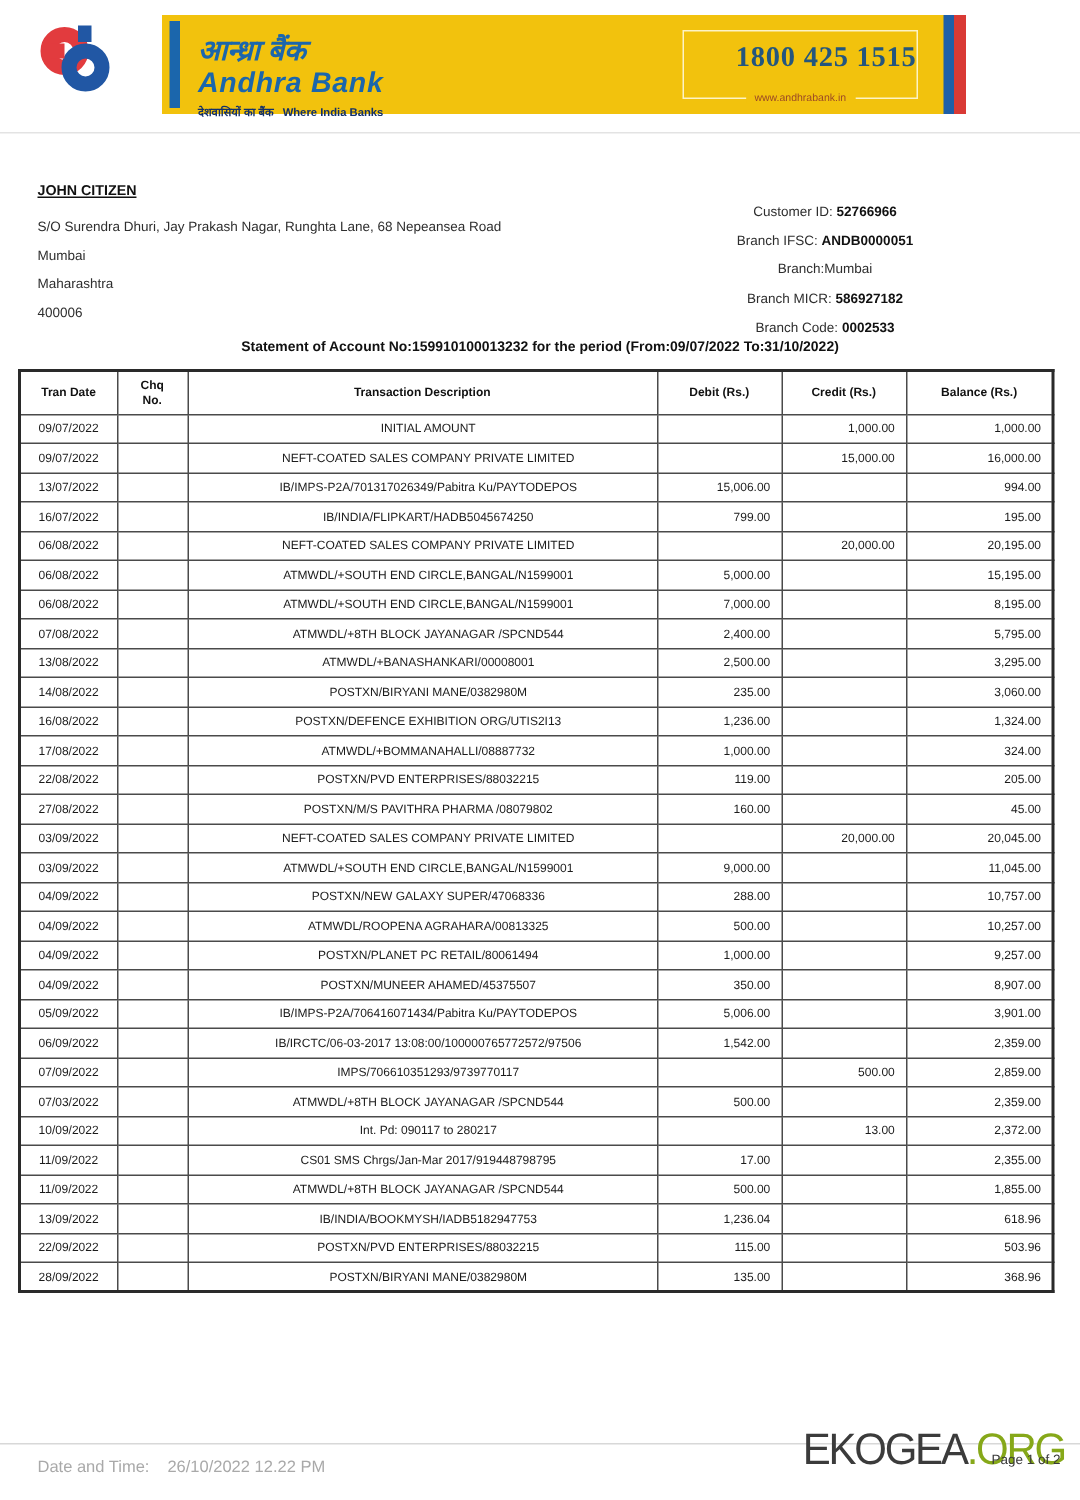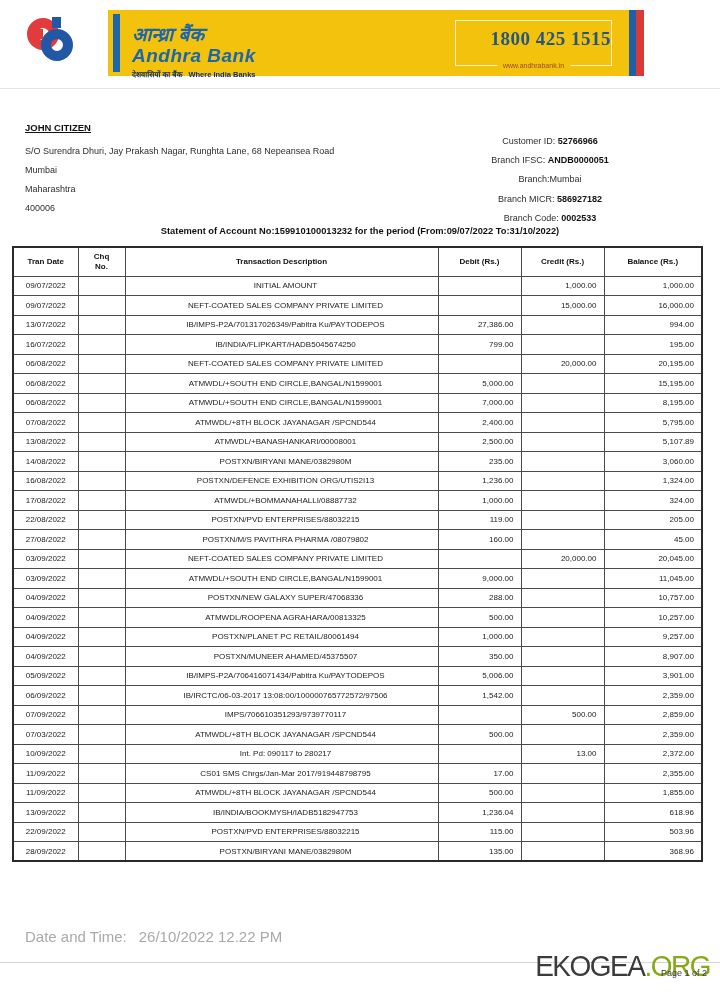--- a/index.html
+++ b/index.html
@@ -41,21 +41,21 @@
   .stmt-table th, .stmt-table td { border: 1px solid #4a4a4a; overflow: hidden; white-space: nowrap; }
   .stmt-table th { height: 29px; font-size: 8px; font-weight: bold; text-align: center; vertical-align: middle; white-space: pre-line; line-height: 10px; color: #111; }
   .stmt-table td { height: 19.5px; vertical-align: middle; }
   td.c-date { text-align: center; }
   td.c-chq  {}
   td.c-desc { text-align: center; padding-left: 8px; }
   td.c-amt  { text-align: right; padding-right: 7px; }
 
   
   .footer-rule { position: absolute; left: 0; right: 0; top: 962px; height: 1px; background: #d8d8d8; }
-  .datetime { position: absolute; left: 25px; top: 928px; font-size: 15px; color: #a9a9a9; }
+  .datetime { position: absolute; left: 25px; top: 972px; font-size: 11px; color: #a9a9a9; }
   .datetime .dt-value { margin-left: 12px; }
   .brand { position: absolute; right: 10px; top: 950px; font-size: 28px; letter-spacing: -1.5px; color: #3b3b3b; transform: scaleY(1.05); transform-origin: top right; white-space: nowrap; }
   .brand .brand-suffix { color: #86A819; }
   .page-num { position: absolute; right: 13px; top: 968px; font-size: 9px; color: #3a3a3a; }
 </style>
 </head>
 <body>
 
 <div class="page">
 
@@ -139,21 +139,21 @@
           <td class="c-chq"></td>
           <td class="c-desc">NEFT-COATED SALES COMPANY PRIVATE LIMITED</td>
           <td class="c-amt"></td>
           <td class="c-amt">15,000.00</td>
           <td class="c-amt">16,000.00</td>
         </tr>
         <tr>
           <td class="c-date">13/07/2022</td>
           <td class="c-chq"></td>
           <td class="c-desc">IB/IMPS-P2A/701317026349/Pabitra Ku/PAYTODEPOS</td>
-          <td class="c-amt">27,386.00</td>
+          <td class="c-amt">15,006.00</td>
           <td class="c-amt"></td>
           <td class="c-amt">994.00</td>
         </tr>
         <tr>
           <td class="c-date">16/07/2022</td>
           <td class="c-chq"></td>
           <td class="c-desc">IB/INDIA/FLIPKART/HADB5045674250</td>
           <td class="c-amt">799.00</td>
           <td class="c-amt"></td>
           <td class="c-amt">195.00</td>
@@ -189,21 +189,21 @@
           <td class="c-amt">2,400.00</td>
           <td class="c-amt"></td>
           <td class="c-amt">5,795.00</td>
         </tr>
         <tr>
           <td class="c-date">13/08/2022</td>
           <td class="c-chq"></td>
           <td class="c-desc">ATMWDL/+BANASHANKARI/00008001</td>
           <td class="c-amt">2,500.00</td>
           <td class="c-amt"></td>
-          <td class="c-amt">5,107.89</td>
+          <td class="c-amt">3,295.00</td>
         </tr>
         <tr>
           <td class="c-date">14/08/2022</td>
           <td class="c-chq"></td>
           <td class="c-desc">POSTXN/BIRYANI MANE/0382980M</td>
           <td class="c-amt">235.00</td>
           <td class="c-amt"></td>
           <td class="c-amt">3,060.00</td>
         </tr>
         <tr>

